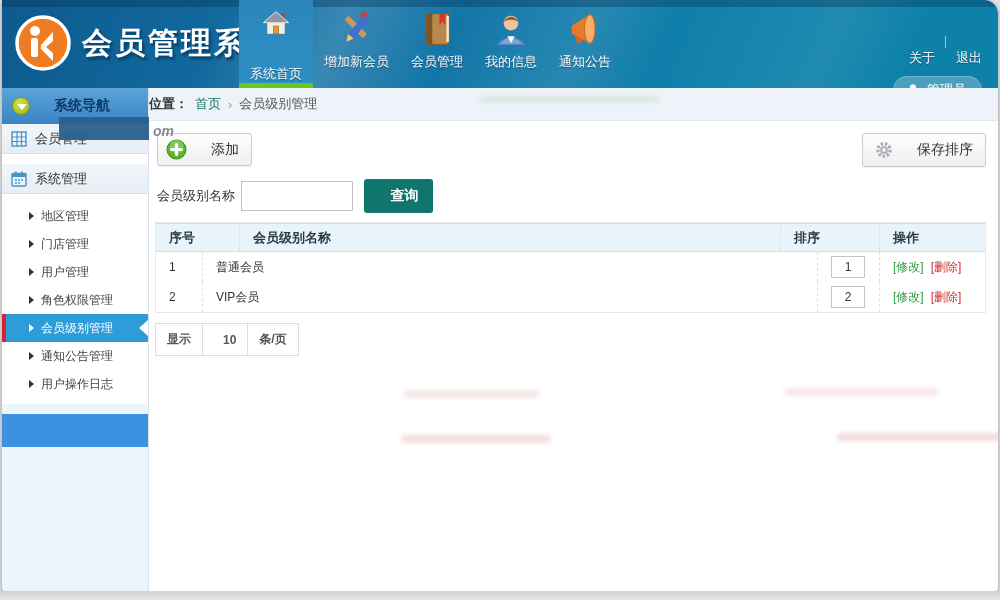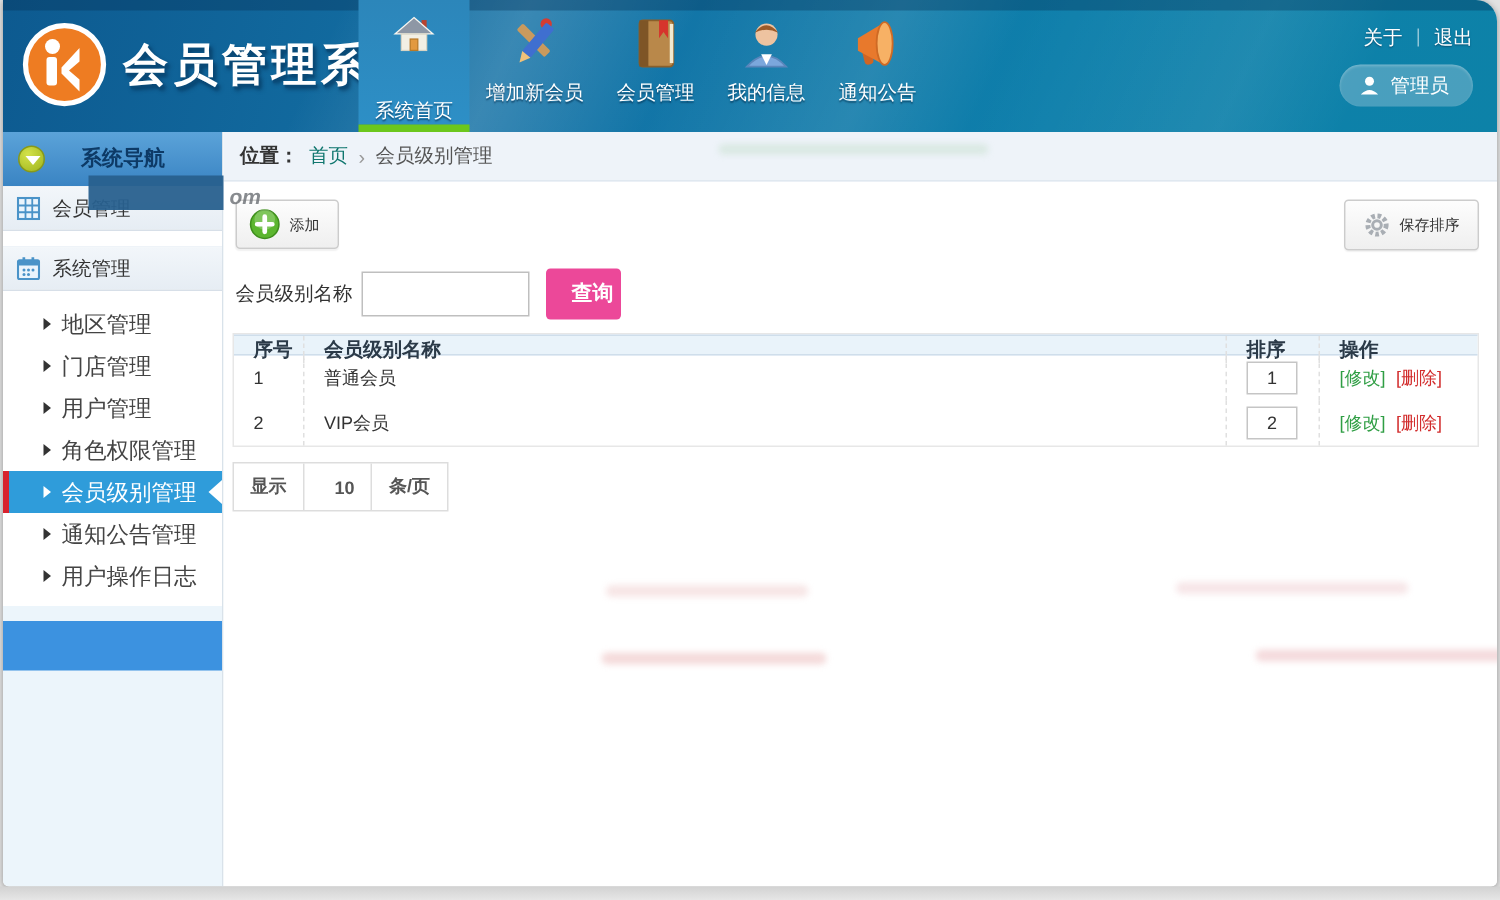--- a/index.html
+++ b/index.html
@@ -20,74 +20,74 @@
                 text-shadow:1px 2px 1px #0a4a77, 2px 3px 3px rgba(0,30,60,.55); }
 
   .nav { position:absolute; left:237px; top:0; height:88px; display:flex; z-index:2; }
   .nav-item { min-width:64px; padding:10px 11px 0 11px; display:flex; flex-direction:column; align-items:center; justify-content:flex-start; gap:5px; cursor:pointer; border-bottom:5px solid transparent; }
   .nav-item .nav-label { color:#fff; font-size:13px; white-space:nowrap; text-shadow:0 1px 1px rgba(0,40,70,.6); }
   .nav-item.active { background:linear-gradient(#2c86ba,#2d8fc6); border-bottom:5px solid #6cc71d;gap:28px; }
   .nav-icon { width:38px; height:38px; display:block; }
 
   .top-right { position:absolute; right:16px; top:16px; text-align:right; z-index:2; }
   .top-links { color:#fff; font-size:13px; display:flex; gap:10px; justify-content:flex-end; align-items:center; }
-  .top-links .lnk { cursor:pointer; text-shadow:0 1px 1px rgba(0,40,70,.6); }
+  .top-links .lnk { cursor:pointer; text-shadow:0 1px 1px rgba(0,40,70,.6);margin-top:33px; }
   .top-links .sep { width:1px; height:12px; background:rgba(255,255,255,.55); display:inline-block; }
   .user-pill { margin-top:9px; display:inline-flex; align-items:center; gap:7px; background:rgba(230,238,244,.28);
                border-radius:14px; padding:5px 16px 5px 13px; color:#fff; font-size:13px; box-shadow:inset 0 1px 2px rgba(255,255,255,.25); cursor:pointer; }
 
   
   .main { display:flex; height:503px; position:relative; }
 
   
   .sidebar { width:147px; background:#ecf5fb; border-right:1px solid #d9e2ea; display:flex; flex-direction:column; position:relative; }
   .side-head { height:36px; flex:none; background:linear-gradient(#5ba3d9,#3a84c3); display:flex; align-items:center; gap:24px; padding-left:10px; }
   .side-head-label { color:#0d3a66; font-size:14px; font-weight:bold; }
   .nav-circle { width:18px; height:18px; border-radius:50%; background:radial-gradient(circle at 35% 30%,#d3e24a,#9fb41c); border:1px solid #87991a; position:relative; flex:none; }
   .nav-circle::after { content:''; position:absolute; left:4px; top:6px; border:5px solid transparent; border-top:6px solid #fff; }
 
   .menu { background:#fff; padding-bottom:6px; }
   .group { height:30px; margin-bottom:8px; background:linear-gradient(#f2f6fa,#e6edf4); border-top:1px solid #eef3f8; border-bottom:1px solid #d7dfe8;
            display:flex; align-items:center; gap:8px; padding-left:9px; font-size:13px; color:#333; cursor:pointer; }
   .group:first-child { margin-bottom:10px; }
   .g-icon { width:16px; height:16px; flex:none; }
-  .sub { height:28px; display:flex; align-items:center; gap:7px; padding-left:27px; font-size:15px; color:#444; cursor:pointer; position:relative; }
+  .sub { height:28px; display:flex; align-items:center; gap:7px; padding-left:27px; font-size:12px; color:#444; cursor:pointer; position:relative; }
   .tri { width:0; height:0; border-top:4px solid transparent; border-bottom:4px solid transparent; border-left:5px solid #333; flex:none; }
   .sub.active { background:#2f9cda; color:#fff; border-left:4px solid #d8232e; padding-left:23px; }
   .sub.active .tri { border-left-color:#fff; }
   .sub.active::after { content:''; position:absolute; right:0; top:50%; margin-top:-8px; border:8px solid transparent; border-right:9px solid #fff; }
 
   .side-gap { height:10px; }
   .blue-band { height:33px; background:#3c92e0; }
   .artifact { position:absolute; left:57px; top:29px; width:90px; height:23px; background:#28608e; opacity:.95; z-index:3; pointer-events:none; }
 
   
   .content { flex:1; background:#fff; position:relative; overflow:hidden; }
-  .crumb { height:33px; background:#eef3f9; border-bottom:1px solid #e0e8f0; display:flex; align-items:center; gap:7px; padding-left:11px; font-size:13px; }
+  .crumb { height:33px; background:#eef3f9; border-bottom:1px solid #e0e8f0; display:flex; align-items:center; gap:7px; font-size:13px; }
   .crumb .c-prefix { font-weight:bold; color:#333; }
   .crumb .c-link { color:#0f766e; cursor:pointer; }
   .crumb .c-sep { color:#999; }
   .crumb .c-cur { color:#555; }
 
   .toolbar { position:relative; margin:12px 12px 0 6px; height:34px; }
-  .btn-gray { display:inline-flex; align-items:center; gap:6px; background:linear-gradient(#fdfdfd,#efefef); border:1px solid #ccc; border-radius:3px;
-              padding:5px 12px 5px 8px; font-size:10px; color:#333; cursor:pointer; box-shadow:0 1px 1px rgba(0,0,0,.06); }
+  .btn-gray { display:inline-flex; align-items:center; gap:24px; background:linear-gradient(#fdfdfd,#efefef); border:1px solid #ccc; border-radius:3px;
+              padding:5px 12px 5px 8px; font-size:14px; color:#333; cursor:pointer; box-shadow:0 1px 1px rgba(0,0,0,.06); }
   .btn-add { position:absolute; left:2px; top:0; }
   .btn-save { position:absolute; right:0; top:0; padding:7px 12px; }
   .wm-om { position:absolute; left:-2px; top:-10px; font-size:14px; font-style:italic; font-weight:bold; color:#6b6f74; opacity:.8; z-index:2; }
 
   .search-row { margin:12px 0 0 8px; display:flex; align-items:center; gap:0; }
   .search-label { font-size:13px; color:#333; margin-right:6px; }
   .search-input { width:112px; height:30px; border:1px solid #bfbfbf; padding:0 6px; font-size:13px; }
-  .btn-query { margin-left:11px; width:50px; height:34px; background:#ec4899; color:#fff; border:none; border-radius:3px;
+  .btn-query { margin-left:11px; width:69px; height:34px; background:#0f766e; color:#fff; border:none; border-radius:3px;
                font-size:14px; font-weight:bold; cursor:pointer; font-family:inherit;padding-left:12px; }
 
   .tbl { margin:9px 12px 0 6px; border:1px solid #e7e7e7; }
   .t-row { display:grid; grid-template-columns:46px 1fr 62px 106px; align-items:center; }
-  .t-head { background:#e9f3fa; border-top:1px solid #cfdeeb; border-bottom:1px solid #cfdeeb; height:14px; font-weight:bold; }
+  .t-head { background:#e9f3fa; border-top:1px solid #cfdeeb; border-bottom:1px solid #cfdeeb; height:29px; font-weight:bold;gap:37px; }
   .t-cell { font-size:12px; color:#333; padding-left:13px; height:100%; display:flex; align-items:center; }
   .t-row .t-cell + .t-cell { border-left:1px dashed #e0e0e0; }
   .t-body .t-row { height:30px; }
   .t-head .t-cell { font-size:13px; color:#2b3a48; }
   .sort-input { width:34px; height:22px; border:1px solid #c5c5c5; text-align:center; font-size:12px; color:#333; }
   .act { display:flex; gap:7px; }
   .lnk-edit { color:#2f9e44; font-size:12px; cursor:pointer; }
   .lnk-del  { color:#d22d2d; font-size:12px; cursor:pointer; }
 
   .pager { margin:10px 0 0 6px; display:inline-flex; border:1px solid #ddd; background:#fff;font-weight:bold; }

